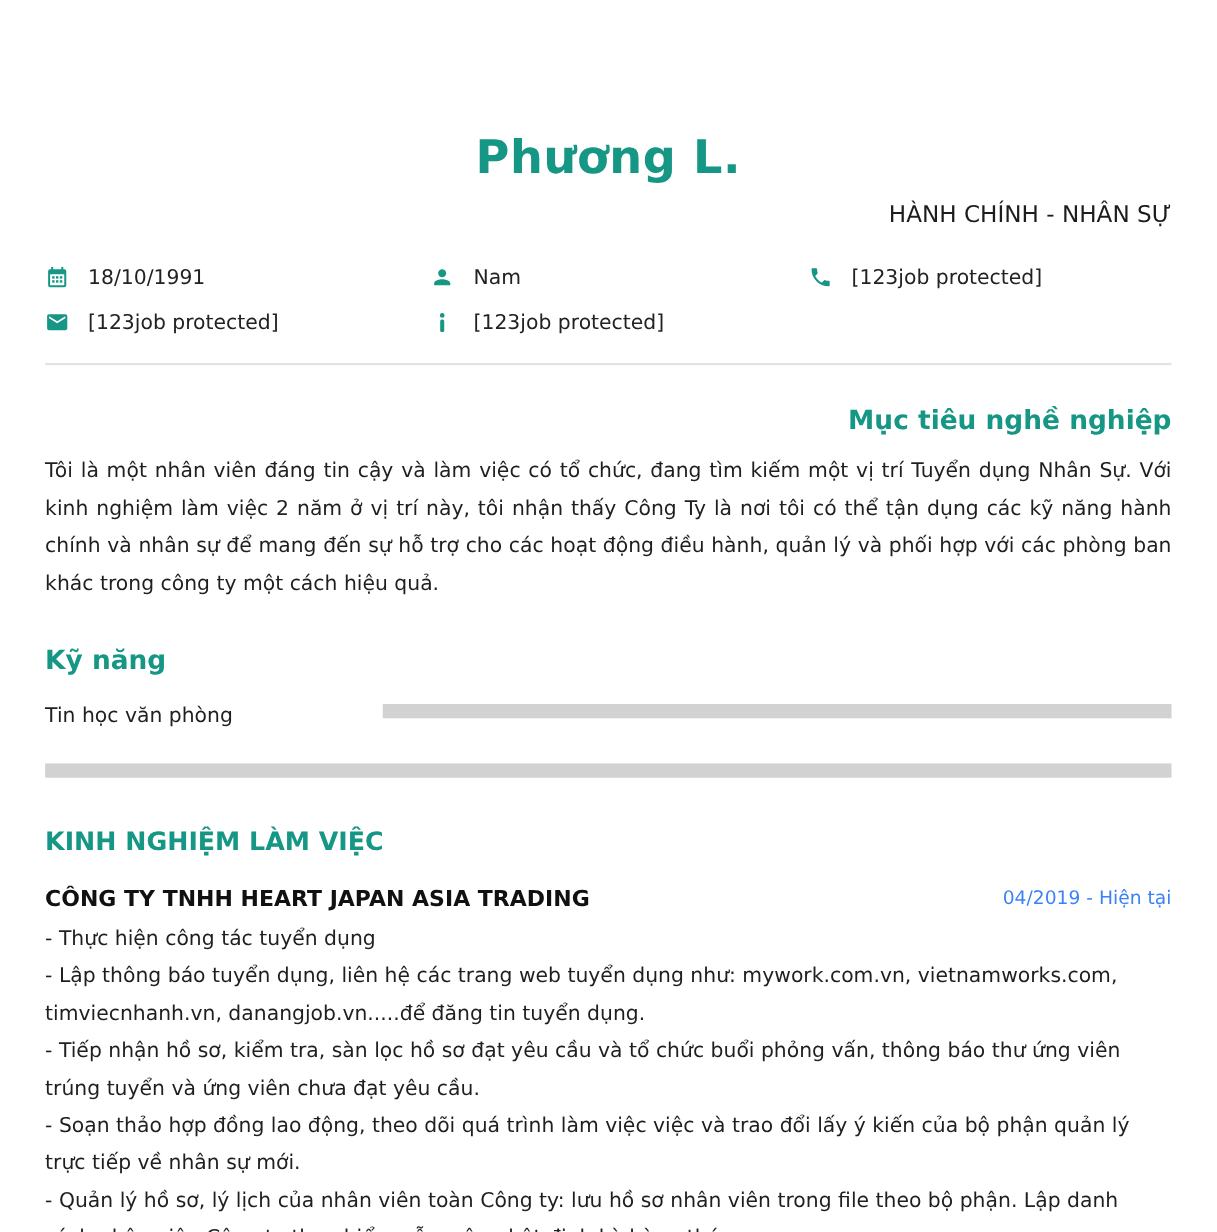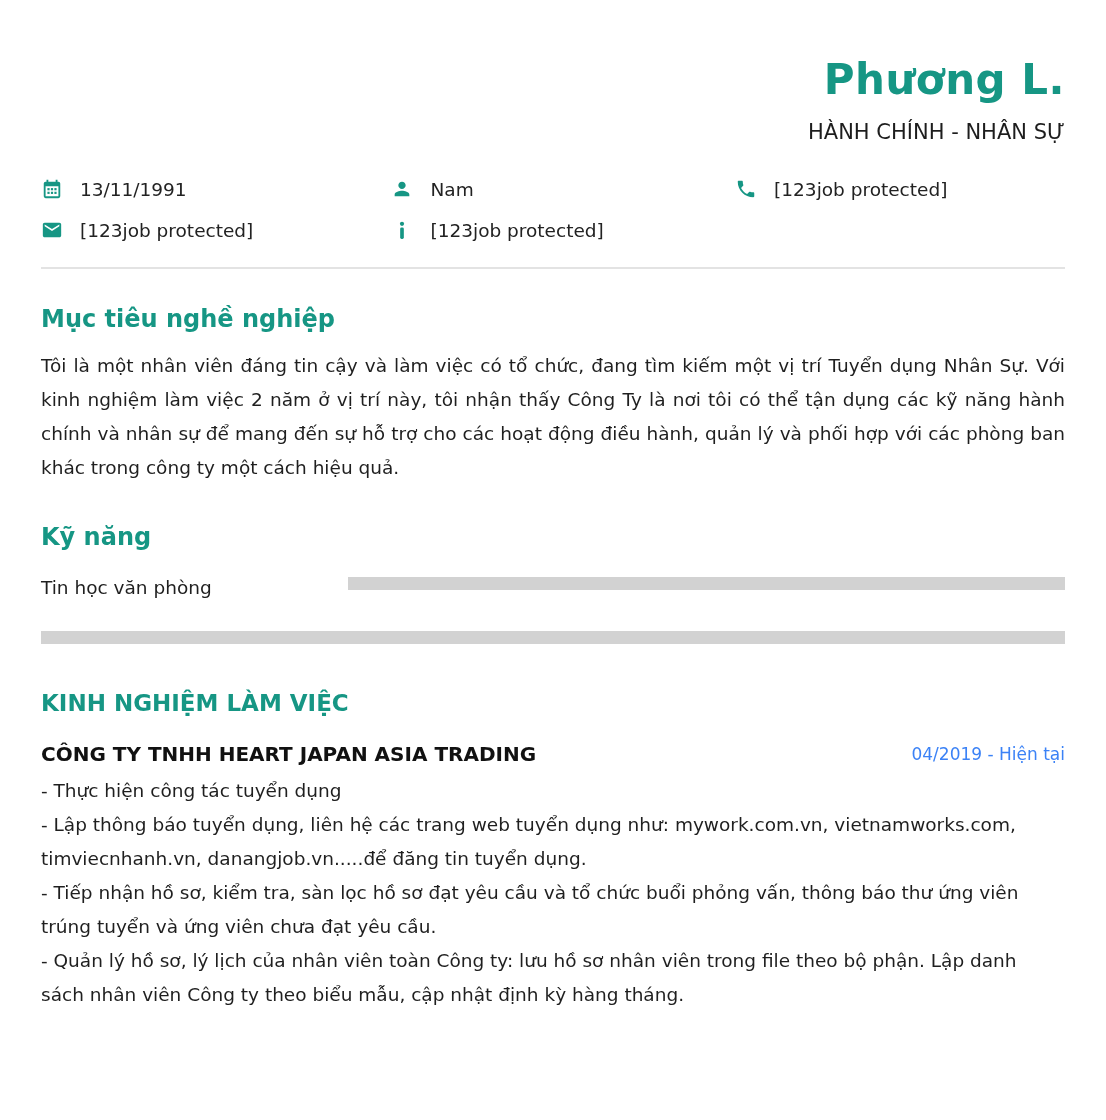--- a/index.html
+++ b/index.html
@@ -16,22 +16,22 @@
   }
   .page{
     width:1106px;
     min-height:1120px;
     margin:0 auto;
     padding:0 41px 30px 41px;
     background:#ffffff;
   }
   
   .cv-name{
-    padding-top:55px;
-    text-align:right;
+    padding-top:118px;
+    text-align:center;
     font-size:42px;
     font-weight:700;
     color:var(--accent);
     letter-spacing:0.5px;
   }
   .cv-subtitle{
     margin-top:16px;
     text-align:right;
     font-size:21px;
     font-weight:400;
@@ -61,21 +61,21 @@
   .divider{
     margin-top:26px;
     border-top:2px solid var(--divider);
   }
   
   .section-heading{
     font-size:24px;
     font-weight:700;
     color:var(--accent);
   }
-  .objective-section .section-heading{margin-top:36px;}
+  .objective-section .section-heading{margin-top:36px;text-align:right;}
   .objective-body{
     margin-top:16px;
     font-size:18.5px;
     line-height:34px;
     color:#1f1f1f;
     text-align:justify;
     text-justify:inter-word;
   }
   
   .skills-section .section-heading{margin-top:38px;}
@@ -147,21 +147,21 @@
         <svg viewBox="0 0 24 24">
             <path d="M19 4h-1V2h-2v2H8V2H6v2H5a2 2 0 0 0-2 2v14a2 2 0 0 0 2 2h14a2 2 0 0 0 2-2V6a2 2 0 0 0-2-2zm0 16H5V9h14v11z"></path>
             <rect x="7" y="11" width="2.4" height="2.4"></rect>
             <rect x="10.8" y="11" width="2.4" height="2.4"></rect>
             <rect x="14.6" y="11" width="2.4" height="2.4"></rect>
             <rect x="7" y="15" width="2.4" height="2.4"></rect>
             <rect x="10.8" y="15" width="2.4" height="2.4"></rect>
             <rect x="14.6" y="15" width="2.4" height="2.4"></rect>
           </svg>
       </span>
-      <span>13/11/1991</span>
+      <span>18/10/1991</span>
     </div>
 
     <div class="contact-item">
       <span class="icon">
         <svg viewBox="0 0 24 24">
             <path d="M12 12c2.21 0 4-1.79 4-4s-1.79-4-4-4-4 1.79-4 4 1.79 4 4 4zm0 2c-2.67 0-8 1.34-8 4v2h16v-2c0-2.66-5.33-4-8-4z"></path>
           </svg>
       </span>
       <span>Nam</span>
     </div>
@@ -230,17 +230,18 @@
     <div class="exp-header">
       <span class="exp-company">CÔNG TY TNHH HEART JAPAN ASIA TRADING</span>
       <span class="exp-period">04/2019 - Hiện tại</span>
     </div>
 
 
     <div class="exp-bullets">
       <p>- Thực hiện công tác tuyển dụng</p>
       <p>- Lập thông báo tuyển dụng, liên hệ các trang web tuyển dụng như: mywork.com.vn, vietnamworks.com, timviecnhanh.vn, danangjob.vn.....để đăng tin tuyển dụng.</p>
       <p>- Tiếp nhận hồ sơ, kiểm tra, sàn lọc hồ sơ đạt yêu cầu và tổ chức buổi phỏng vấn, thông báo thư ứng viên trúng tuyển và ứng viên chưa đạt yêu cầu.</p>
+      <p>- Soạn thảo hợp đồng lao động, theo dõi quá trình làm việc việc và trao đổi lấy ý kiến của bộ phận quản lý trực tiếp về nhân sự mới.</p>
       <p>- Quản lý hồ sơ, lý lịch của nhân viên toàn Công ty: lưu hồ sơ nhân viên trong file theo bộ phận. Lập danh sách nhân viên Công ty theo biểu mẫu, cập nhật định kỳ hàng tháng.</p>
     </div>
   </div>
 
 </div>
 
 </body></html>

